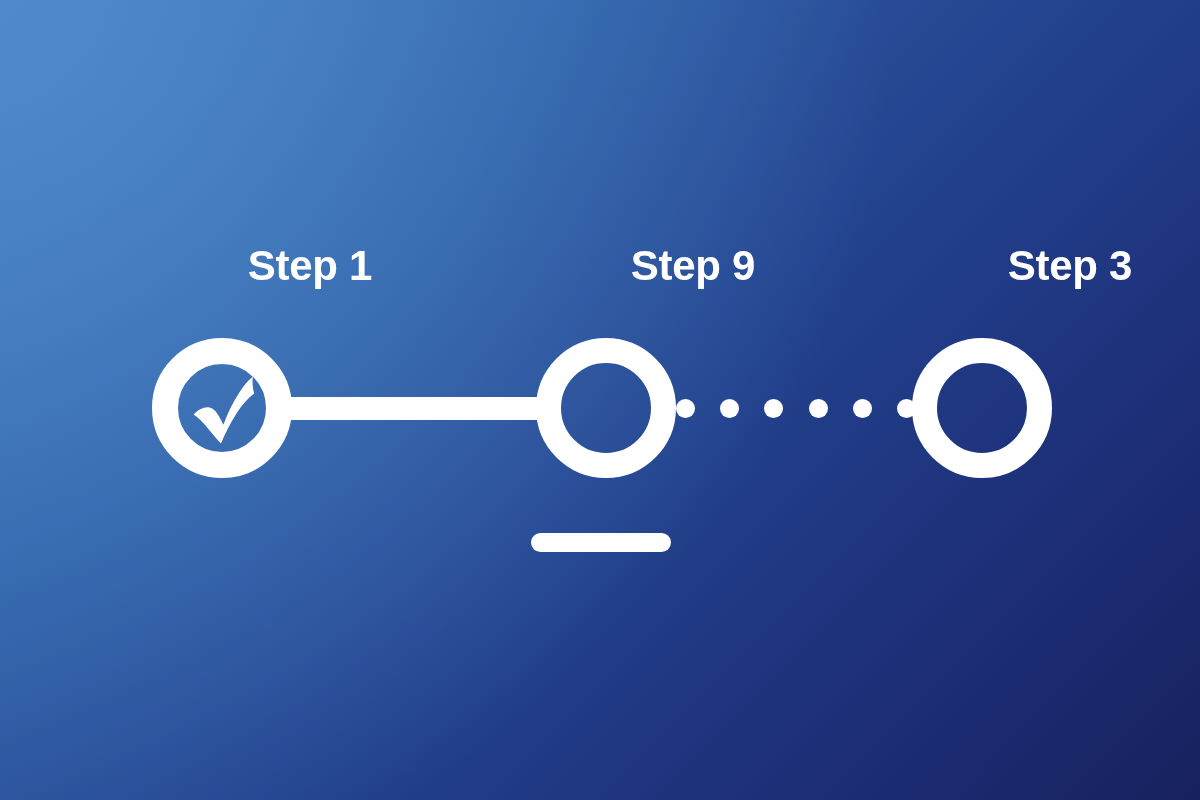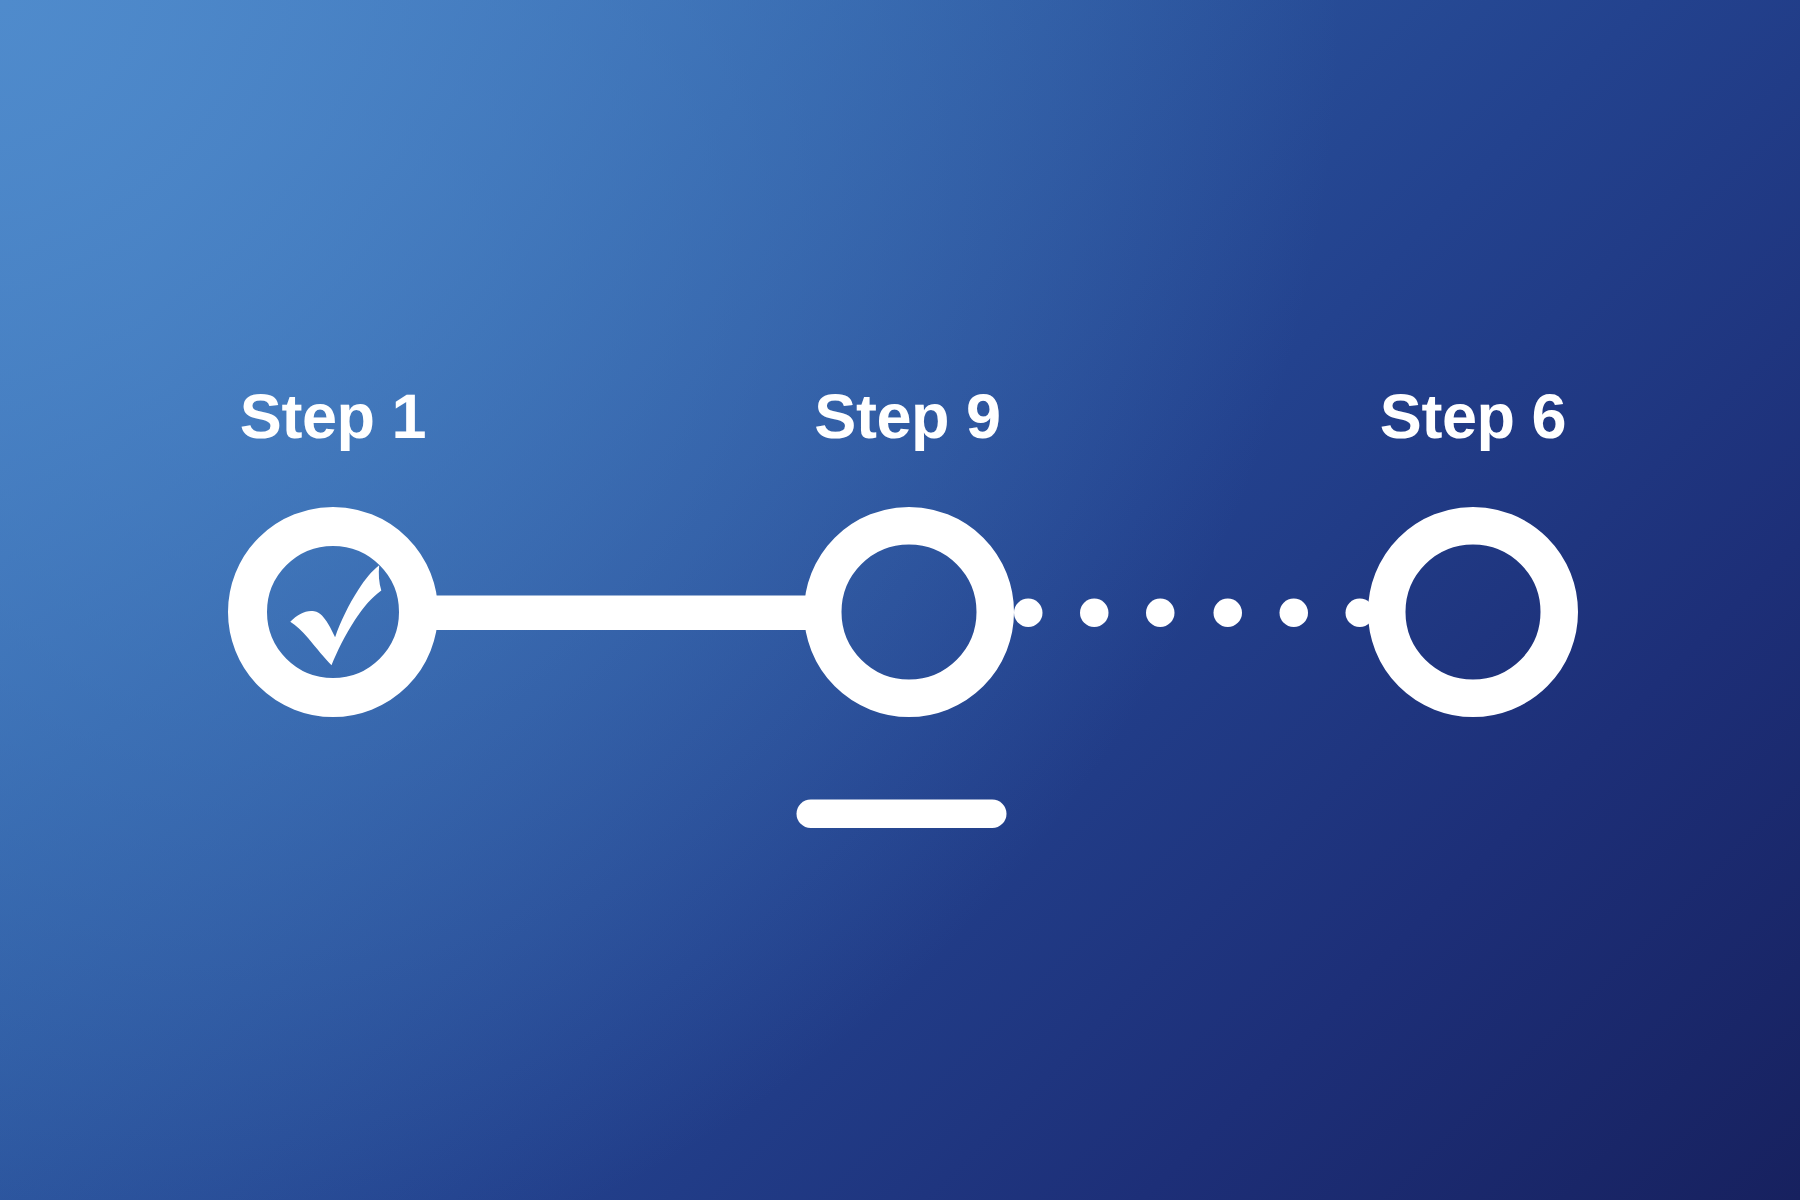--- a/index.html
+++ b/index.html
@@ -46,28 +46,27 @@
   .node .check {
     position:absolute;
     inset:0;
     display:block;
   }
 
   .label {
     position:absolute;
     top:240px;
     width:300px;
-    text-align:center;
+    text-align:right;
     color:#ffffff;
     font-size:42px;
     font-weight:bold;
     letter-spacing:-0.3px;
     line-height:52px;
     white-space:nowrap;
-    margin-top:12px;
   }
 
   
   .connector-solid {
     position:absolute;
     height:23px;
     background:#ffffff;
     top:397px;
   }
   .connector-dotted {
@@ -131,20 +130,20 @@
     </div>
 
     <div class="label" style="left: 455px; color: rgb(255, 255, 255);">Step 9</div>
 
     <div class="node thin" style="left:536px;">
       <div class="ring" style="border-color: rgb(255, 255, 255);"></div>
     </div>
 
     <div class="active-bar" style="left: 531px; width: 140px; background: rgb(255, 255, 255);"></div>
 
-    <div class="label" style="left: 832px; color: rgb(255, 255, 255);">Step 6</div>
+    <div class="label" style="left: 832px; color: rgb(255, 255, 255);">Step 3</div>
 
     <div class="node thin" style="left:912px;">
       <div class="ring" style="border-color: rgb(255, 255, 255);"></div>
     </div>
 
   </div>
 </div>
 
 </body></html>

